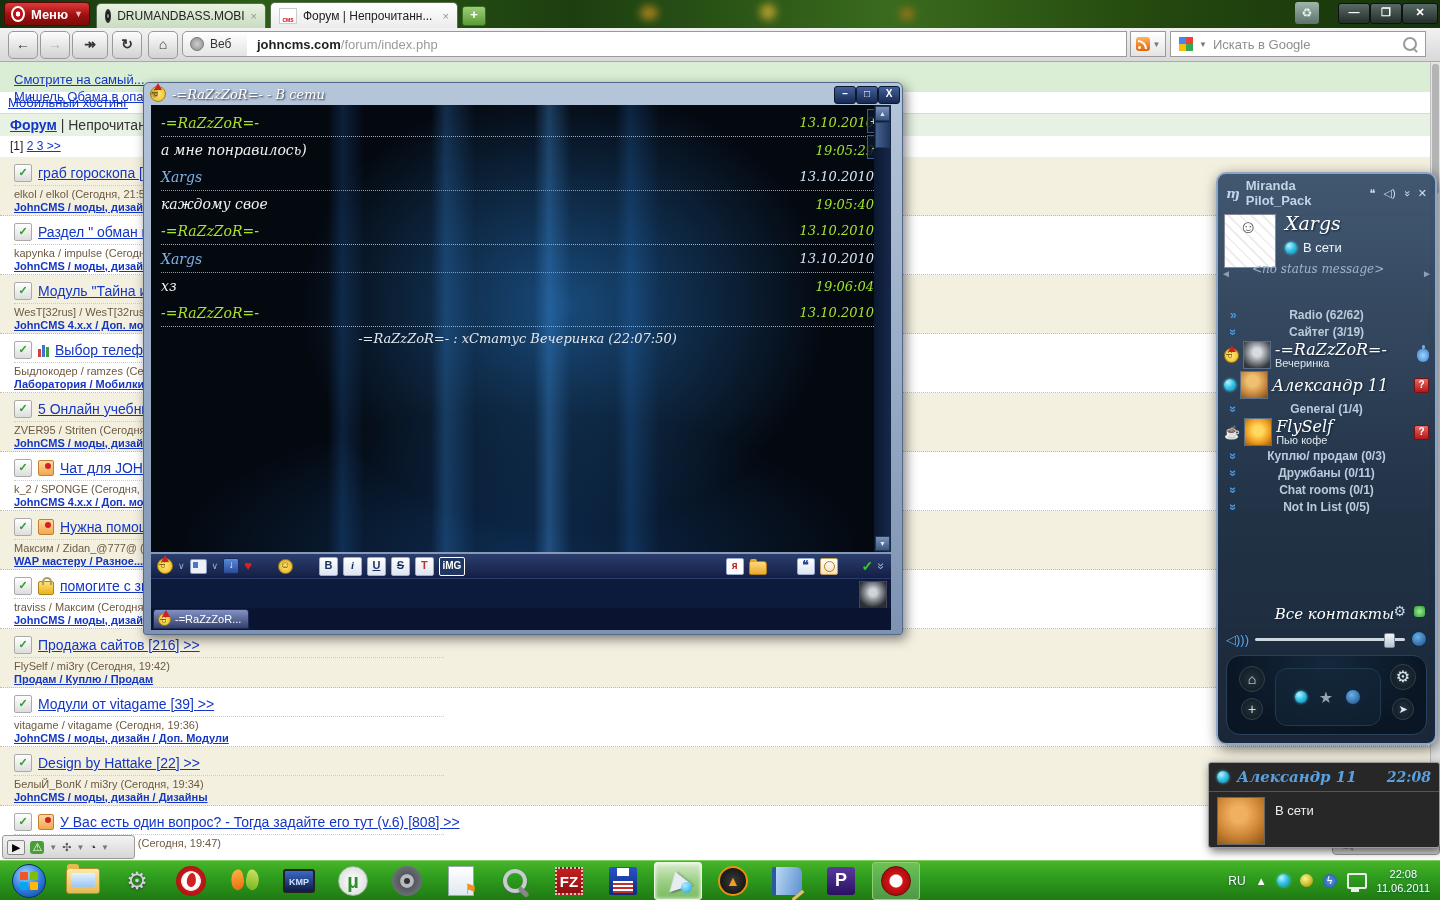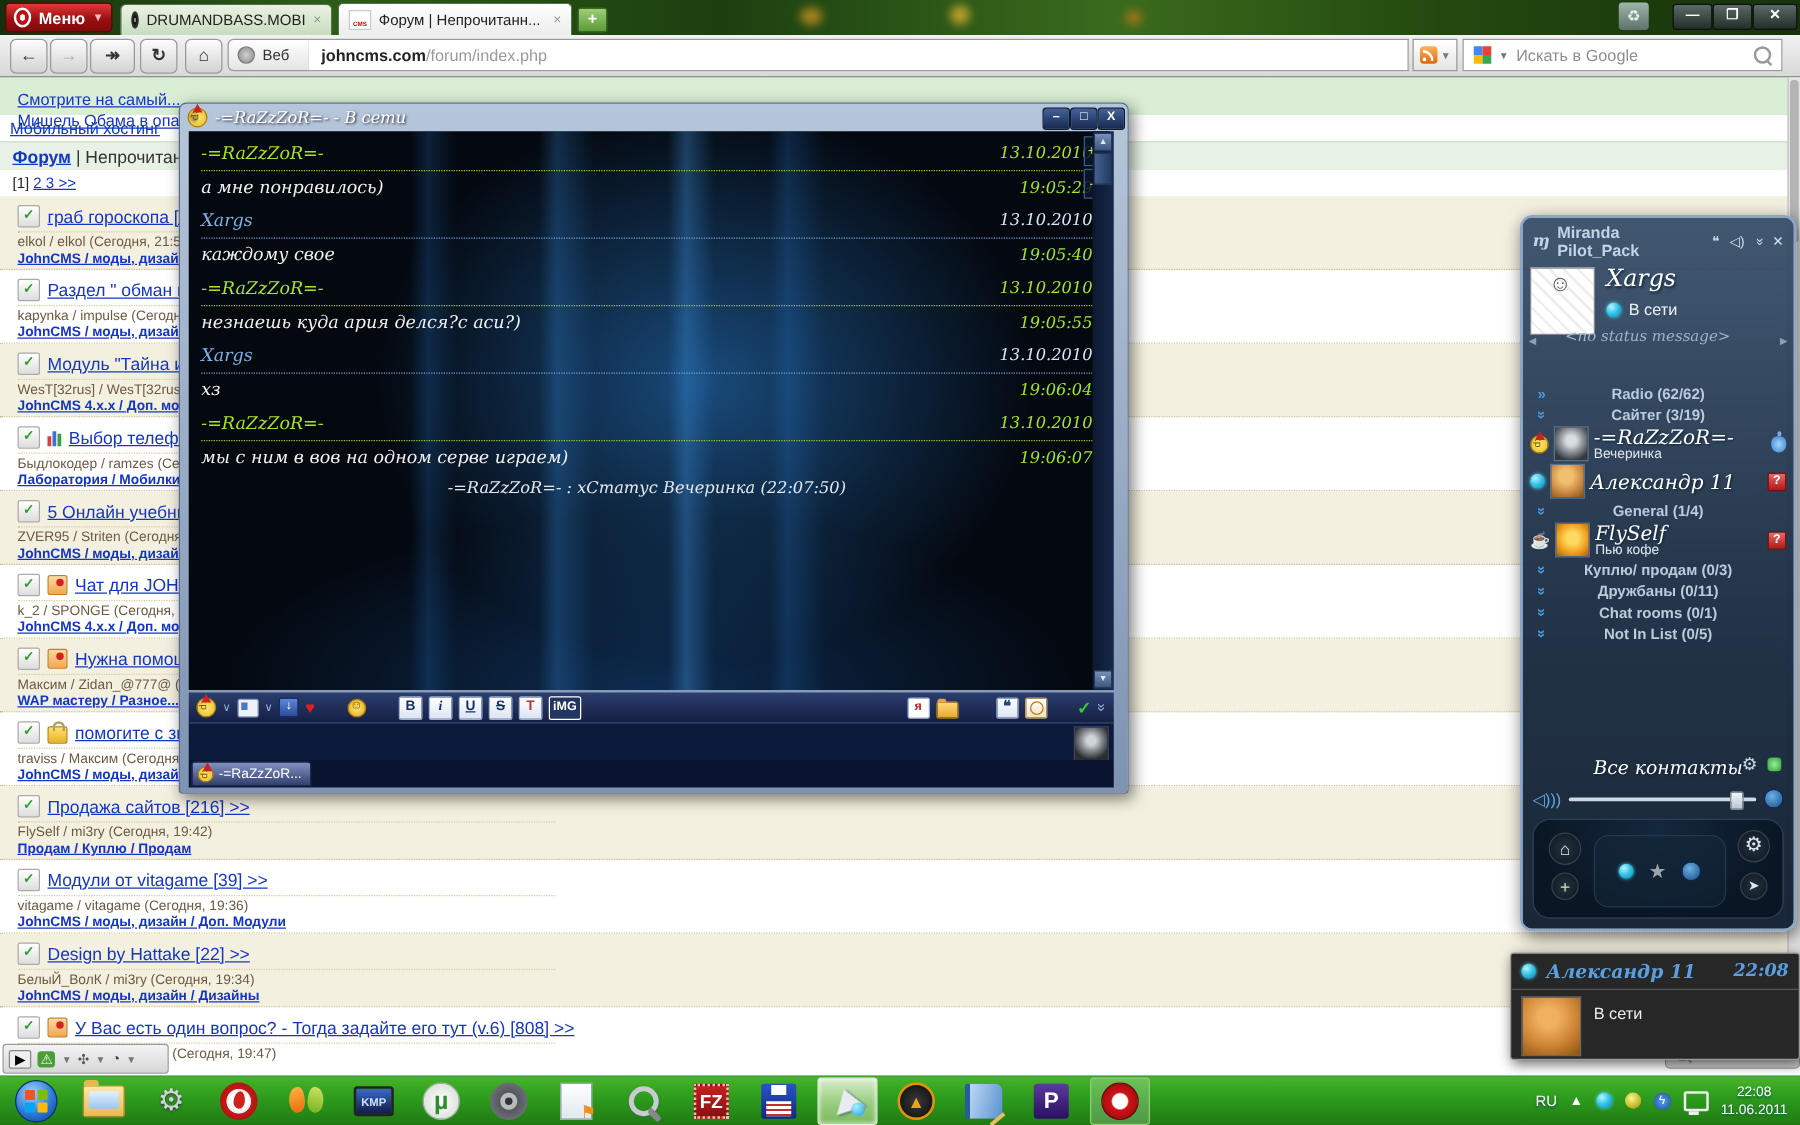--- a/index.html
+++ b/index.html
@@ -509,39 +509,31 @@
           <span class="mdate">13.10.2010</span>
         </div>
         <div class="mrow">
           <span class="mtext">каждому свое</span>
           <span class="mtime">19:05:40</span>
         </div>
         <div class="mrow mhdr green">
           <span class="mnick">-=RaZzZoR=-</span>
           <span class="mdate">13.10.2010</span>
         </div>
-        <div class="mrow">
-          <span class="mtext">незнаешь куда ария делся?с аси?)</span>
-          <span class="mtime">19:05:55</span>
-        </div>
         <div class="mrow mhdr blue">
           <span class="mnick">Xargs</span>
           <span class="mdate">13.10.2010</span>
         </div>
         <div class="mrow">
           <span class="mtext">хз</span>
           <span class="mtime">19:06:04</span>
         </div>
         <div class="mrow mhdr green">
           <span class="mnick">-=RaZzZoR=-</span>
           <span class="mdate">13.10.2010</span>
-        </div>
-        <div class="mrow">
-          <span class="mtext">мы с ним в вов на одном серве играем)</span>
-          <span class="mtime">19:06:07</span>
         </div>
         <div class="mstatus">-=RaZzZoR=- : хСтатус Вечеринка (22:07:50)</div>
       </div>
     <div id="pmbtns" class="abs">
       <div class="pmb">+</div>
       <div class="pmb" style="margin-top:2px;">-</div>
     </div>
   </div>
   <div id="chatscroll" class="abs">
     <div class="csb" style="top:1px;">▲</div>

